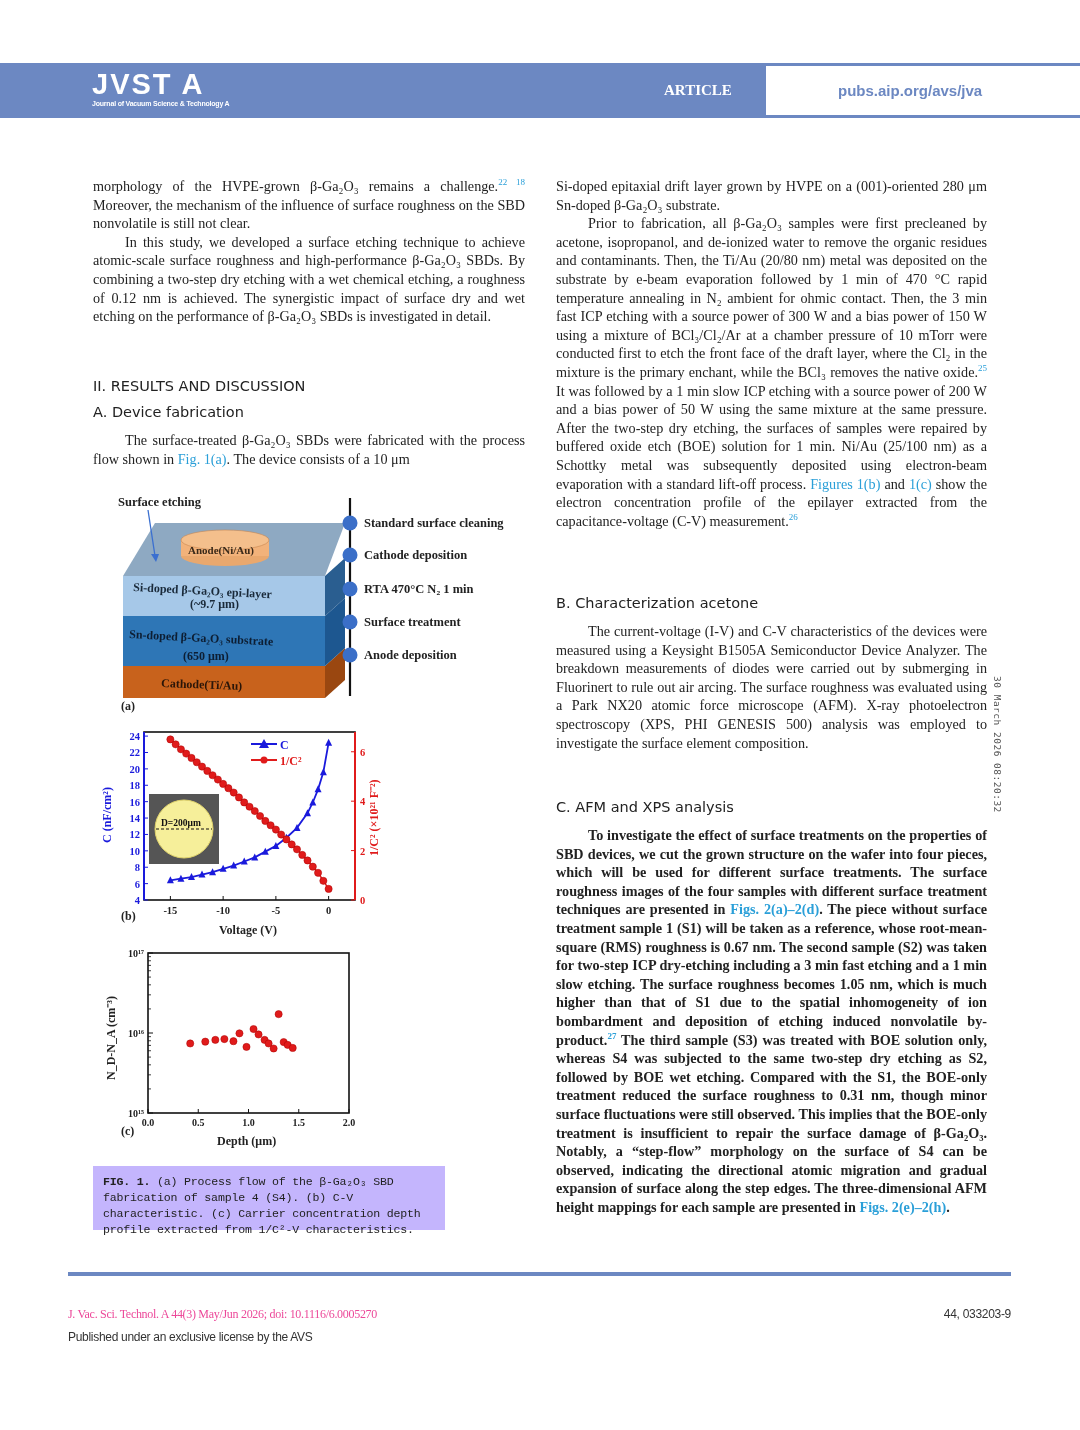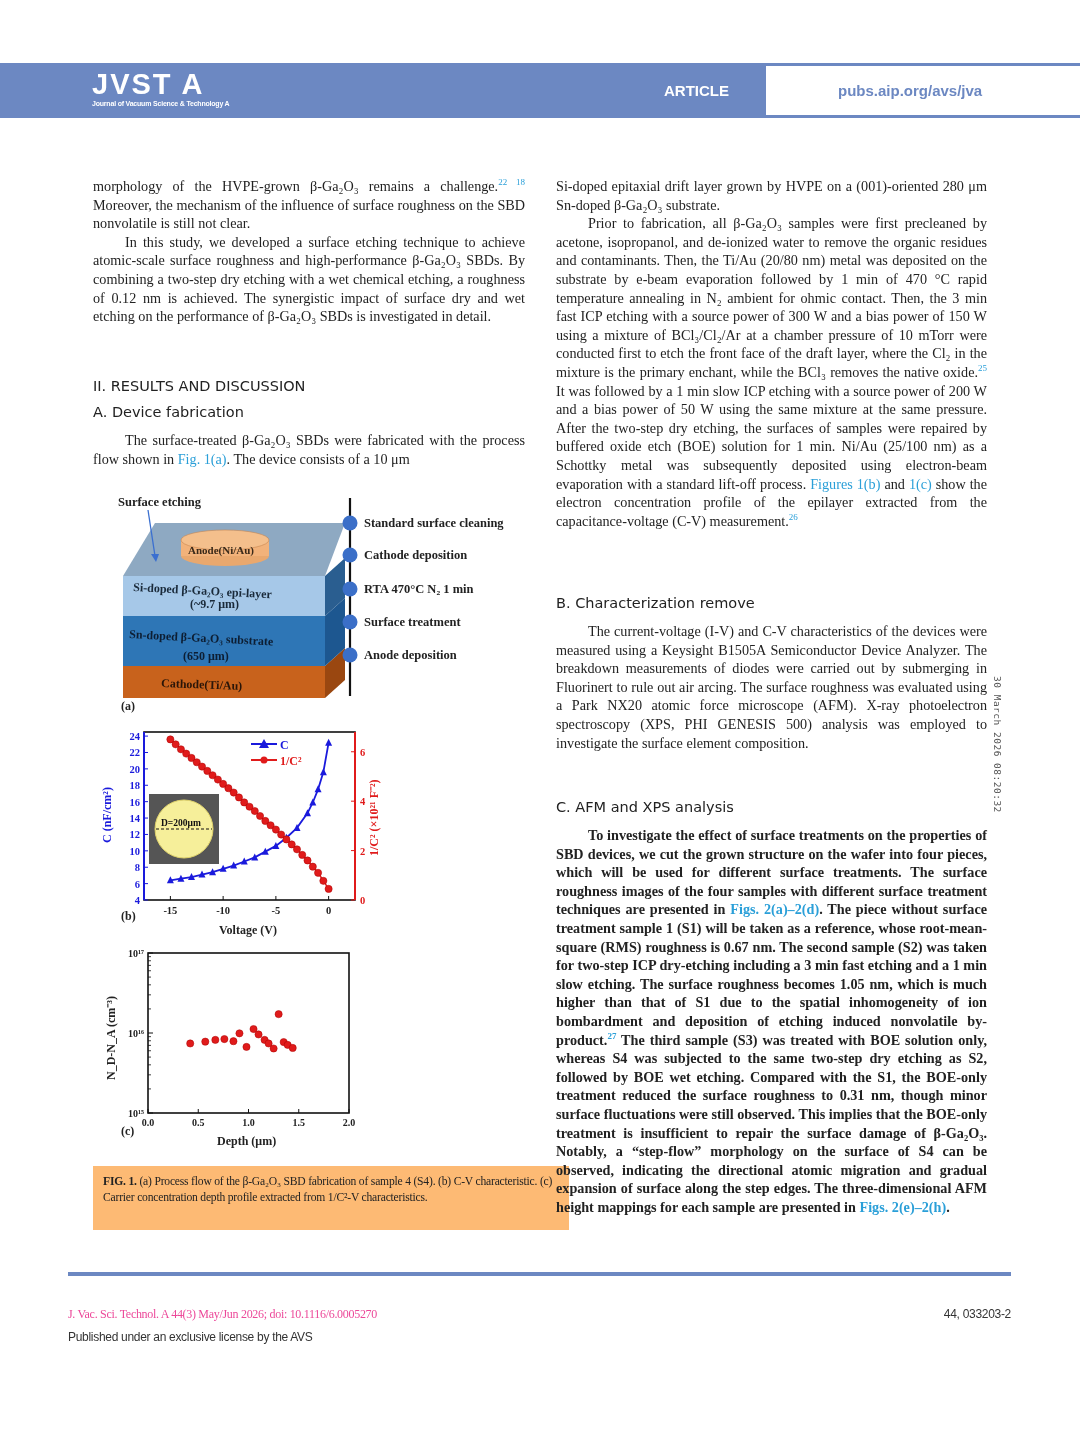--- a/index.html
+++ b/index.html
@@ -4,41 +4,41 @@
 <style>
   * { box-sizing: border-box; margin: 0; padding: 0; }
   html, body { width: 1080px; height: 1430px; background: #ffffff; overflow: hidden; }
   body { position: relative; font-family: "Liberation Serif", serif; color: #222; }
 
   
   .hdr { position: absolute; left: 0; top: 63px; width: 1080px; height: 55px; background: #6c88c2; }
   .logo { position: absolute; left: 92px; top: 71px; color: #fff; }
   .logo-main { font-family: "Liberation Sans", sans-serif; font-weight: bold; font-size: 29px; letter-spacing: 2px; line-height: 26px; display:block; }
   .logo-sub { font-family: "Liberation Sans", sans-serif; font-weight: bold; font-size: 7px; letter-spacing: -0.2px; display:block; margin-top: 3px; }
-  .hdr-article { position: absolute; left: 664px; top: 82px; color: #fff; font-family: Liberation Sans, sans-serif; font-weight: bold; font-size: 15px; }
+  .hdr-article { position: absolute; left: 664px; top: 82px; color: #fff; font-family: Liberation Serif, serif; font-weight: bold; font-size: 15px; }
   .hdr-url-box { position: absolute; left: 764px; top: 64px; width: 316px; height: 53px; background: #fff; border: 2px solid #6c88c2; border-right: none; }
   .hdr-url { position: absolute; left: 790px; top: 82px; color: #6c88c2; font-family: "Liberation Sans", sans-serif; font-weight: bold; font-size: 15px; margin-left: 48px; }
 
   
   .col { position: absolute; font-size: 14.2px; line-height: 18.6px; text-align: justify; }
   .col-left { left: 93px; top: 177px; width: 432px; }
   .col-right { left: 556px; top: 177px; width: 431px; }
   .col p { margin: 0; }
   .indent { text-indent: 32px; }
   .link { color: #2a9fd8; }
   sup { font-size: 9px; line-height: 0; vertical-align: 6px; }
   sup.ref { color: #2a9fd8; }
 
   .sec { font-family: "DejaVu Sans", sans-serif; font-size: 14.5px; color: #222; text-align: left; }
   .sec1 { position: absolute; left: 93px; top: 378px; font-weight: 500; }
   .sec2 { position: absolute; left: 93px; top: 404px; text-align: right; }
 
   
   .fig { position: absolute; left: 93px; top: 488px; width: 432px; height: 680px; }
-  .caption-box { position: absolute; left: 93px; top: 1166px; width: 476px; height: 64px; background: #fdba74; padding: 8px 10px; font-family: Liberation Serif, serif; font-size: 11.6px; line-height: 16px; color: #222; letter-spacing: -0.2px; }
+  .caption-box { position: absolute; left: 93px; top: 1166px; width: 352px; height: 64px; background: #c4b5fd; padding: 8px 10px; font-family: Liberation Mono, monospace; font-size: 11.6px; line-height: 16px; color: #222; letter-spacing: -0.2px; }
   .caption-box b { font-weight: bold; }
 
   .stamp { position: absolute; left: 992px; top: 676px; writing-mode: vertical-rl; font-family: "DejaVu Sans Mono", monospace; font-size: 9.5px; color: #555; letter-spacing: 0.5px; }
 
   
   .ftr-line { position: absolute; left: 68px; top: 1272px; width: 943px; height: 4px; background: #6c88c2; }
   .ftr-left { position: absolute; left: 68px; top: 1307px; font-family: Liberation Serif, serif; font-size: 12px; color: #ec4899; letter-spacing: -0.3px; }
   .ftr-left2 { position: absolute; left: 68px; top: 1330px; font-family: "Liberation Sans", sans-serif; font-size: 12px; color: #333; letter-spacing: -0.3px; }
   .ftr-right { position: absolute; right: 69px; top: 1307px; font-family: "Liberation Sans", sans-serif; font-size: 12px; color: #333; letter-spacing: -0.3px; }
 
@@ -297,27 +297,27 @@
 </div>
 
 <div class="caption-box">
   <b>FIG. 1.</b> <span>(a) Process flow of the β-Ga₂O₃ SBD fabrication of sample 4 (S4). (b) C-V characteristic. (c) Carrier concentration depth profile extracted from 1/C²-V characteristics.</span>
 </div>
 
 <div class="col col-right">
   <p>Si-doped epitaxial drift layer grown by HVPE on a (001)-oriented 280 μm Sn-doped β-Ga₂O₃ substrate.</p>
   <p class="indent"><span>Prior to fabrication, all β-Ga₂O₃ samples were first precleaned by acetone, isopropanol, and de-ionized water to remove the organic residues and contaminants. Then, the Ti/Au (20/80 nm) metal was deposited on the substrate by e-beam evaporation followed by 1 min of 470 °C rapid temperature annealing in N₂ ambient for ohmic contact. Then, the 3 min fast ICP etching with a source power of 300 W and a bias power of 150 W using a mixture of BCl₃/Cl₂/Ar at a chamber pressure of 10 mTorr were conducted first to etch the front face of the draft layer, where the Cl₂ in the mixture is the primary enchant, while the BCl₃ removes the native oxide.</span><sup class="ref">25</sup><span> It was followed by a 1 min slow ICP etching with a source power of 200 W and a bias power of 50 W using the same mixture at the same pressure. After the two-step dry etching, the surfaces of samples were repaired by buffered oxide etch (BOE) solution for 1 min. Ni/Au (25/100 nm) as a Schottky metal was subsequently deposited using electron-beam evaporation with a standard lift-off process. </span><span class="link">Figures 1(b)</span><span> and </span><span class="link">1(c)</span><span> show the electron concentration profile of the epilayer extracted from the capacitance-voltage (C-V) measurement.</span><sup class="ref">26</sup></p>
 </div>
-<div class="sec" style="position:absolute; left:556px; top:595px;">B. Characterization remove</div>
+<div class="sec" style="position:absolute; left:556px; top:595px;">B. Characterization acetone</div>
 <div class="col col-right" style="top:622px;">
   <p class="indent">The current-voltage (I-V) and C-V characteristics of the devices were measured using a Keysight B1505A Semiconductor Device Analyzer. The breakdown measurements of diodes were carried out by submerging in Fluorinert to rule out air arcing. The surface roughness was evaluated using a Park NX20 atomic force microscope (AFM). X-ray photoelectron spectroscopy (XPS, PHI GENESIS 500) analysis was employed to investigate the surface element composition.</p>
 </div>
 <div class="sec" style="position:absolute; left:556px; top:799px;">C. AFM and XPS analysis</div>
 <div class="col col-right" style="top:826px;font-weight:bold;">
   <p class="indent"><span>To investigate the effect of surface treatments on the properties of SBD devices, we cut the grown structure on the wafer into four pieces, which will be used for different surface treatments. The surface roughness images of the four samples with different surface treatment techniques are presented in </span><span class="link">Figs. 2(a)–2(d)</span><span>. The piece without surface treatment sample 1 (S1) will be taken as a reference, whose root-mean-square (RMS) roughness is 0.67 nm. The second sample (S2) was taken for two-step ICP dry-etching including a 3 min fast etching and a 1 min slow etching. The surface roughness becomes 1.05 nm, which is much higher than that of S1 due to the spatial inhomogeneity of ion bombardment and deposition of etching induced nonvolatile by-product.</span><sup class="ref">27</sup><span> The third sample (S3) was treated with BOE solution only, whereas S4 was subjected to the same two-step dry etching as S2, followed by BOE wet etching. Compared with the S1, the BOE-only treatment reduced the surface roughness to 0.31 nm, though minor surface fluctuations were still observed. This implies that the BOE-only treatment is insufficient to repair the surface damage of β-Ga₂O₃. Notably, a “step-flow” morphology on the surface of S4 can be observed, indicating the directional atomic migration and gradual expansion of surface along the step edges. The three-dimensional AFM height mappings for each sample are presented in </span><span class="link">Figs. 2(e)–2(h)</span><span>.</span></p>
 </div>
 
 <div class="stamp">30 March 2026 08:20:32</div>
 
 <div class="ftr-line"></div>
 <div class="ftr-left">J. Vac. Sci. Technol. A 44(3) May/Jun 2026; doi: 10.1116/6.0005270</div>
 <div class="ftr-left2">Published under an exclusive license by the AVS</div>
-<div class="ftr-right">44, 033203-2</div>
+<div class="ftr-right">44, 033203-9</div>
 
 </body></html>

